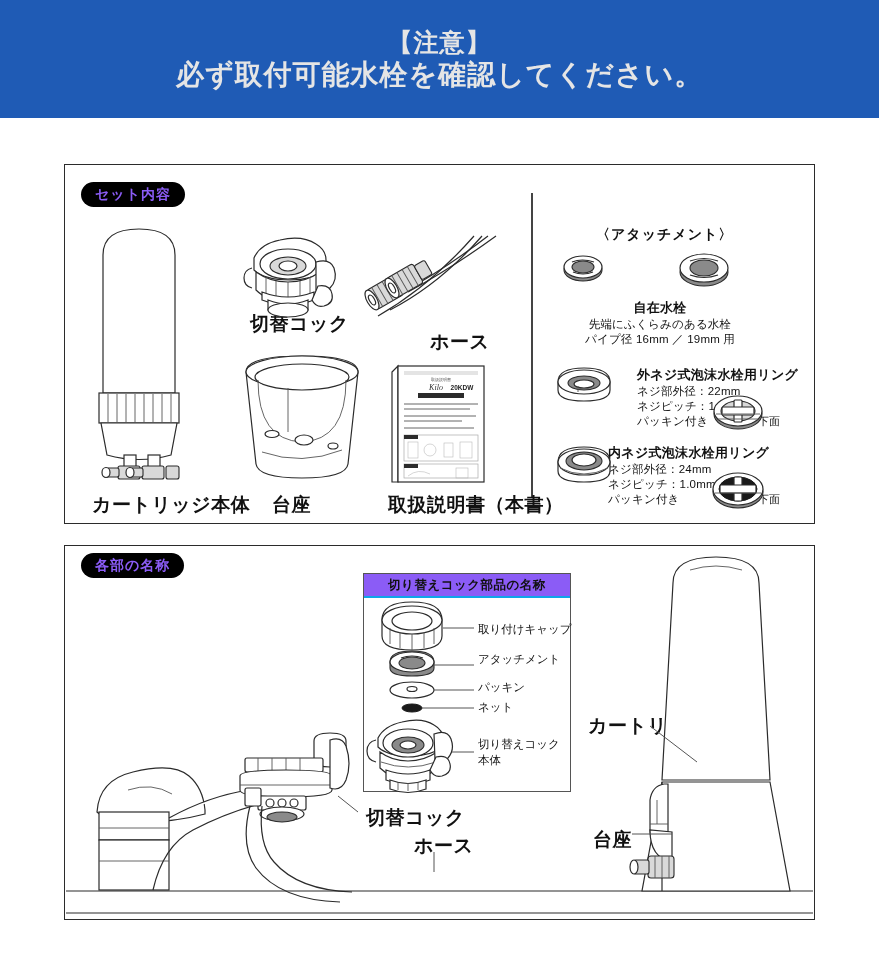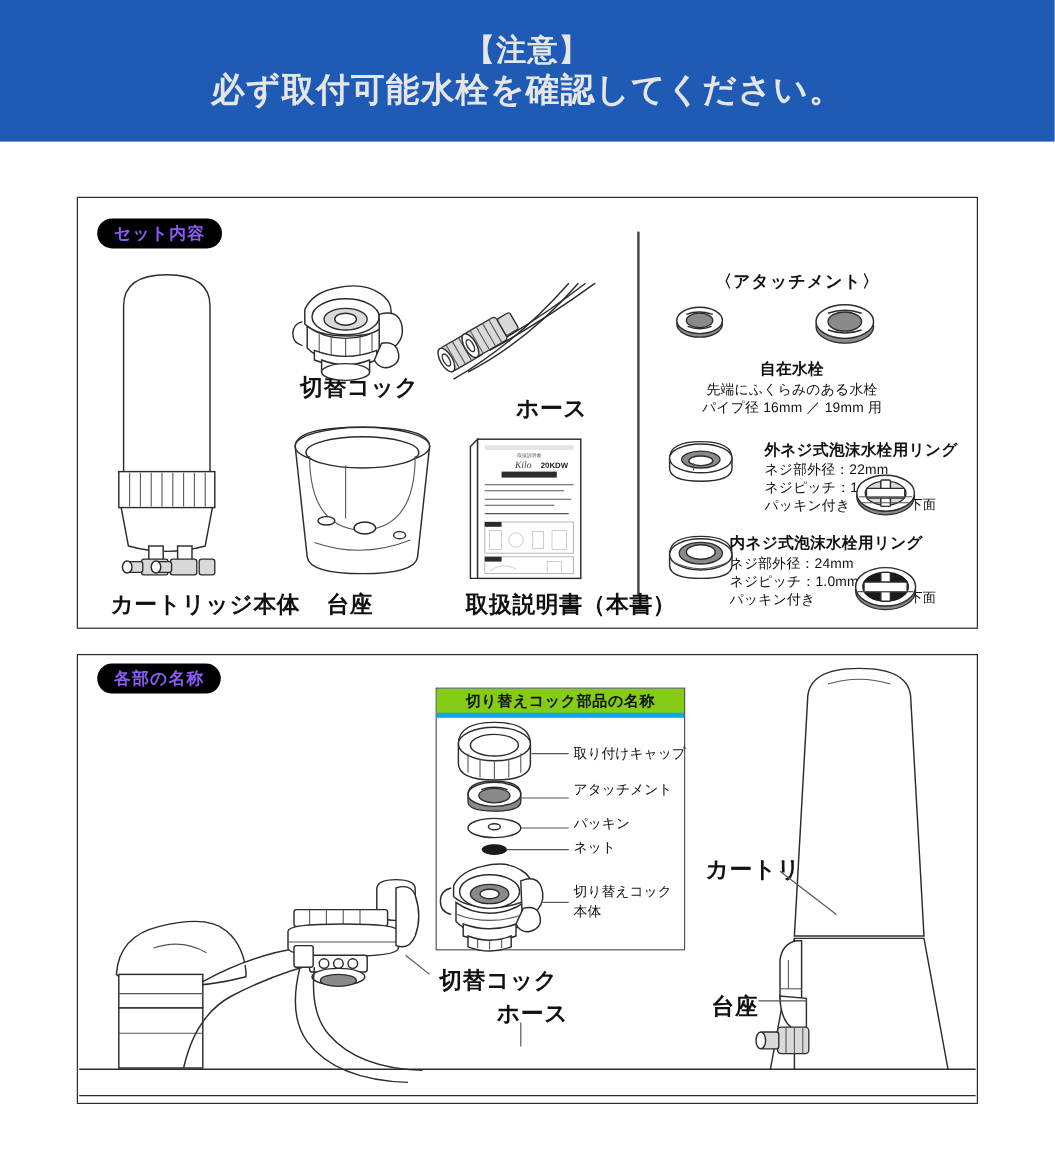--- a/index.html
+++ b/index.html
@@ -93,22 +93,22 @@
   
   #subpanel {
     position: absolute;
     left: 363px; top: 573px;
     width: 208px; height: 219px;
     border: 1px solid #555;
     background: #ffffff;
   }
   #subpanel-head {
     height: 24px;
-    background: #84cc16;
-    border-bottom: 4px solid #0ea5e9;
+    background: #8b5cf6;
+    border-bottom: 2px solid #0ea5e9;
     display: flex; align-items: center; justify-content: center;
     font-size: 12.5px; font-weight: bold; letter-spacing: .5px;
   }
   .sub-lbl { position: absolute; font-size: 11.5px; line-height: 1.25; white-space: nowrap; }
 
   
   svg.art {
     position: absolute;
     left: 0; top: 0;
     width: 879px; height: 977px;

